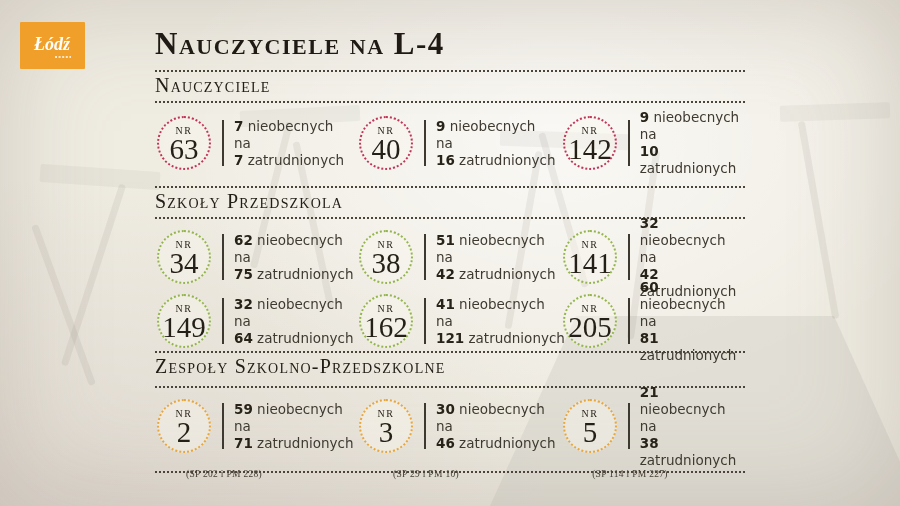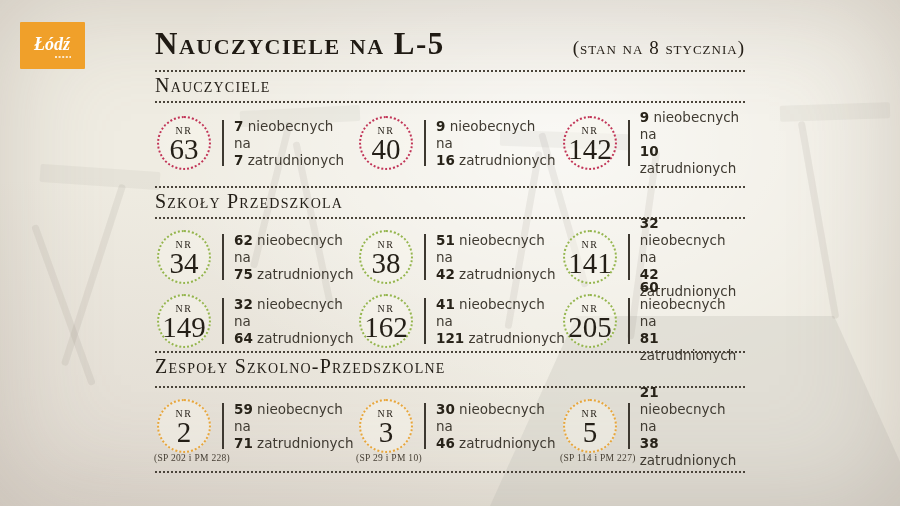--- a/index.html
+++ b/index.html
@@ -39,21 +39,21 @@
   .row{position:absolute;left:0;width:590px;height:60px;}
   .entry{position:absolute;top:0;display:flex;align-items:center;height:58px;}
   .badge-wrap{position:relative;width:54px;height:58px;display:flex;align-items:center;}
   .badge{
     box-sizing:border-box;width:54px;height:54px;border:2px dotted #999;border-radius:50%;
     background:rgba(248,246,238,0.45);
     display:flex;flex-direction:column;align-items:center;justify-content:center;
   }
   .nr{font-size:10px;letter-spacing:1.5px;color:#2b251d;line-height:10px;margin-top:2px;}
   .num{font-size:29px;line-height:27px;color:#241f17;}
-  .caption{position:absolute;top:56px;left:-3px;width:140px;font-size:9.5px;letter-spacing:0.3px;color:#453e33;white-space:nowrap;}
+  .caption{position:absolute;top:72px;left:-3px;width:140px;font-size:9.5px;letter-spacing:0.3px;color:#453e33;white-space:nowrap;text-align:center;}
   .vbar{width:2px;height:46px;background:#3d3830;margin-left:11px;}
   .stats{margin-left:10px;font-family:"DejaVu Sans", sans-serif;font-size:13.5px;line-height:17px;color:#3f3a31;}
   .stats .b{font-weight:bold;color:#282319;}
 </style>
 </head>
 <body>
 
 <div class="stage">
 
   <div class="bg-layer">
@@ -78,22 +78,21 @@
     <svg viewBox="0 0 65 47" width="65" height="47">
       <rect width="65" height="47" rx="1" fill="#f0a02a" style="fill: rgb(240, 160, 42);"></rect>
       <text x="32" y="28" text-anchor="middle" font-family="Liberation Serif, serif" font-style="italic" font-weight="bold" font-size="18" fill="#ffffff">Łódź</text>
       <line x1="35" y1="35" x2="51" y2="35" stroke="#ffffff" stroke-width="1.6" stroke-dasharray="2 1.6"></line>
     </svg>
   </div>
 
   <div class="content">
 
     <div class="title-row">
-      <h1 class="title">Nauczyciele na L-5</h1>
-      <div class="subtitle">(stan na 8 stycznia)</div>
+      <h1 class="title">Nauczyciele na L-4</h1>
     </div>
 
     <div class="divider" style="top:70px"></div>
     <h2 class="sec-title" style="top:74px">Nauczyciele</h2>
     <div class="divider" style="top:101px"></div>
 
     <div class="row" style="top:114px">
       <div class="entry" style="left:2px">
         <div class="badge-wrap">
             <div class="badge" style="border-color: rgb(193, 52, 87);">

